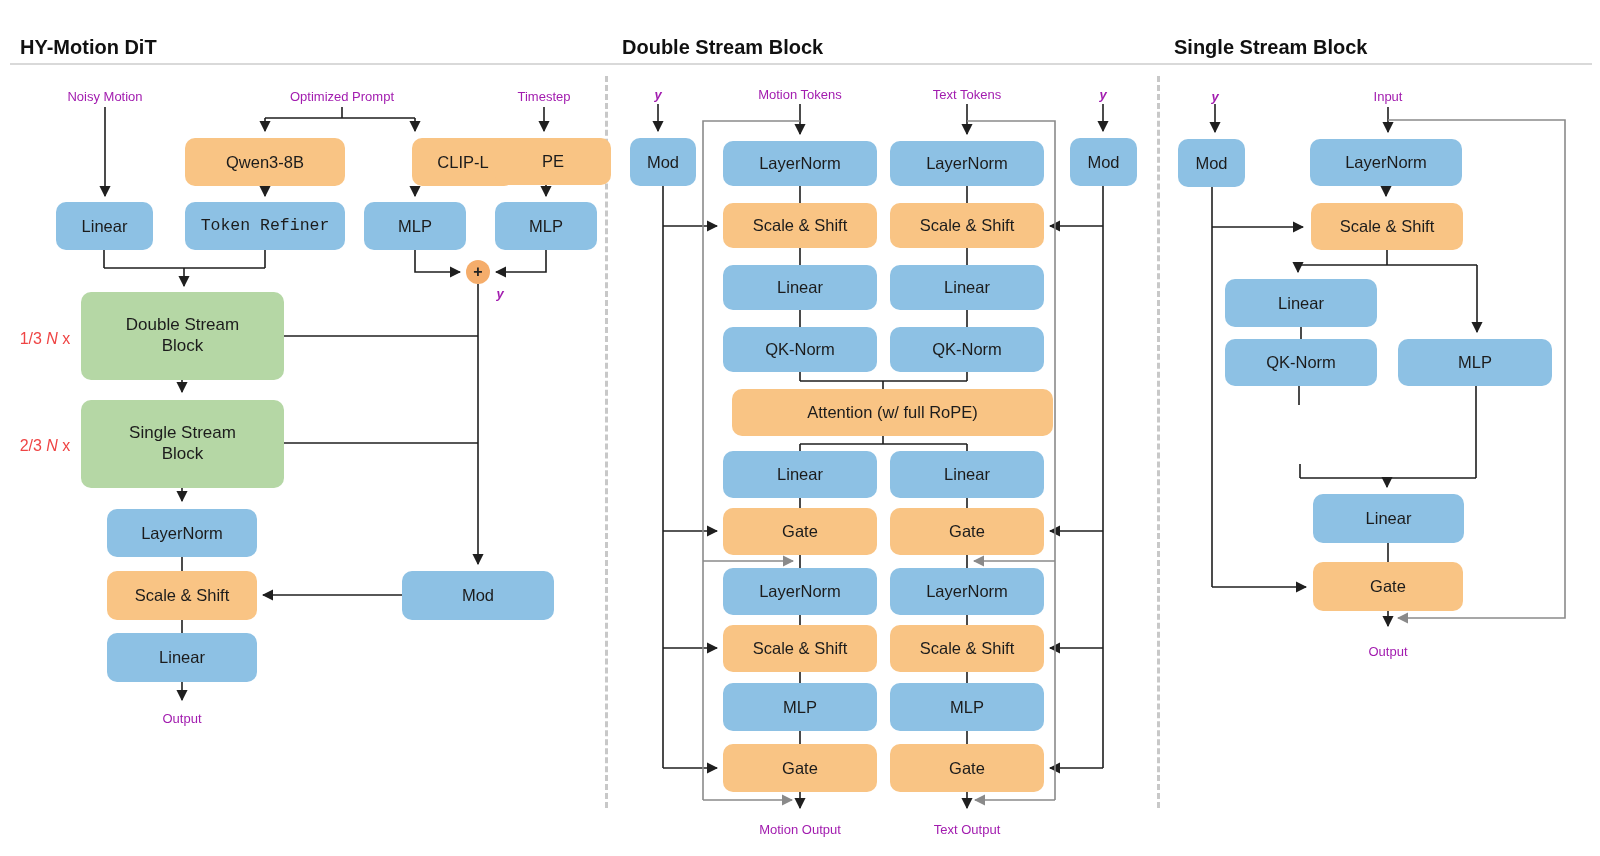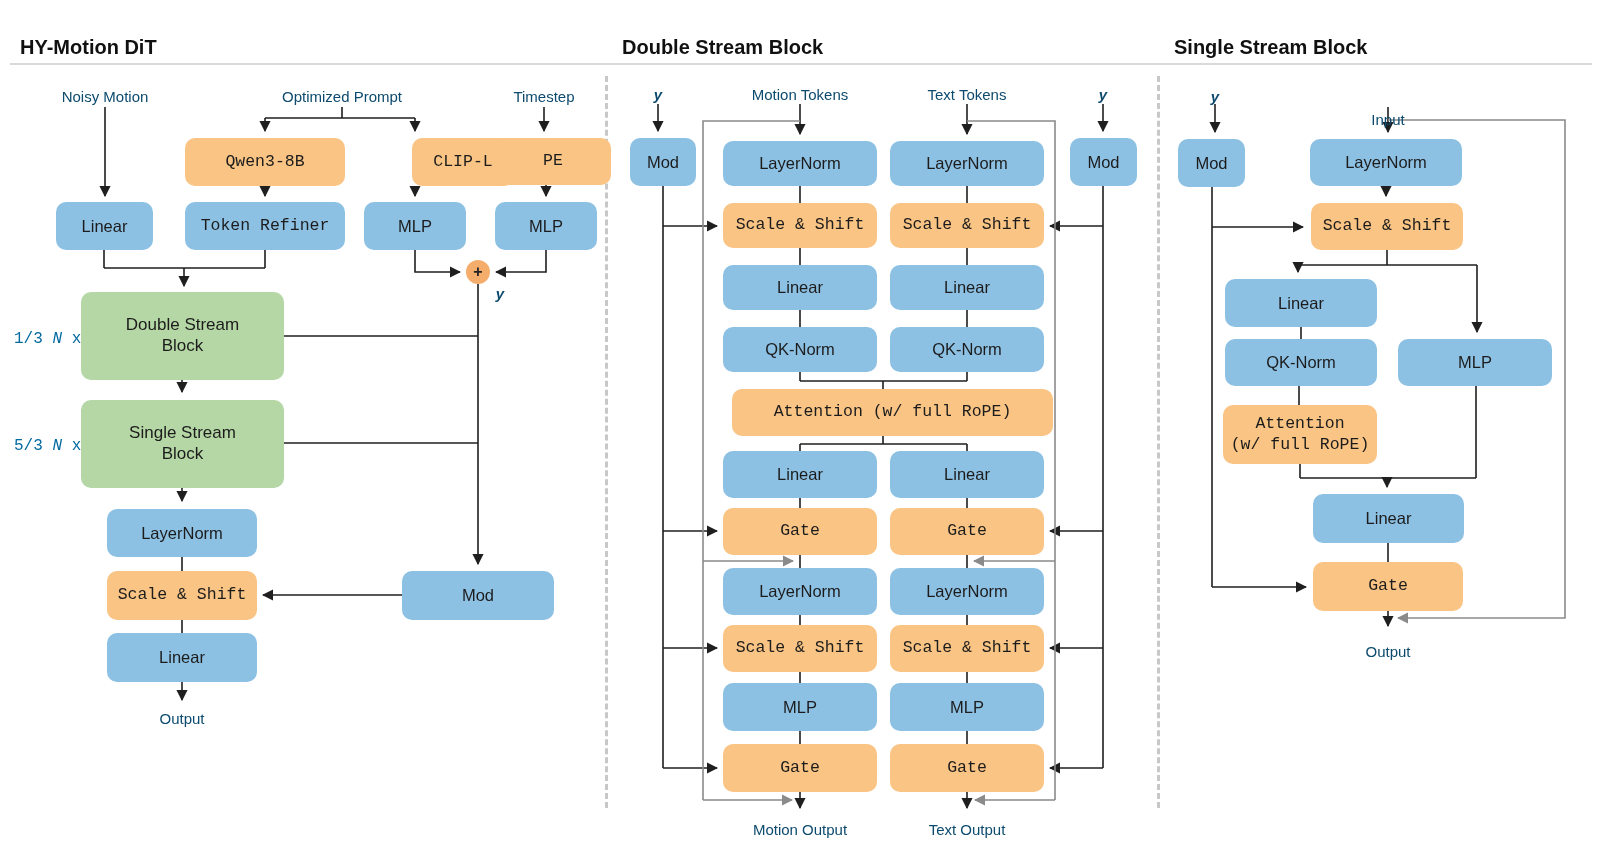--- a/index.html
+++ b/index.html
@@ -10,28 +10,28 @@
   .panel-title{
     position:absolute;font-size:20px;font-weight:bold;color:#111;white-space:nowrap;
   }
   .hrule{position:absolute;left:10px;top:63px;width:1582px;height:2px;background:#d9d9d9;}
   .node{
     position:absolute;display:flex;flex-direction:column;align-items:center;justify-content:center;
     border-radius:10px;font-size:16.5px;line-height:1.22;text-align:center;color:#1c1c1c;
     white-space:normal;
   }
   .blue{background:#8dc1e4;}
-  .orange{background:#f9c484;font-family:Liberation Mono, monospace;}
+  .orange{background:#f9c484;}
   .green{background:#b5d7a5;font-size:17px;}
   .lbl{
-    position:absolute;font-size:15px;white-space:nowrap;color:#0c4a6e;
+    position:absolute;font-size:13px;white-space:nowrap;color:#a21caf;
     transform:translate(-50%,-50%);
   }
   .ital{font-style:italic;}
-  .mult{position:absolute;font-size:16px;white-space:nowrap;color:#0369a1;font-family:Liberation Mono, monospace;}
+  .mult{position:absolute;font-size:16px;white-space:nowrap;color:#ef4444;}
   .plus-circle{
     position:absolute;left:466px;top:260px;width:24px;height:24px;border-radius:50%;
     background:#f5ad6b;display:flex;align-items:center;justify-content:center;
     font-size:16px;font-weight:bold;color:#222;
   }
   .divider{position:absolute;top:76px;height:732px;width:0;
     border-left:3px dashed #c8c8c8;}
   svg.wires{position:absolute;left:0;top:0;pointer-events:none;}
 </style>
 </head>
@@ -141,21 +141,21 @@
   <div class="node blue" style="left:364px;top:202px;width:102px;height:48px;">MLP</div>
   <div class="node blue" style="left:495px;top:202px;width:102px;height:48px;">MLP</div>
 
   <div class="plus-circle">+</div>
   <div class="lbl ital" style="left:500px;top:293px;font-weight:bold;">y</div>
 
   <div class="node green" style="left:81px;top:292px;width:203px;height:88px;padding:0 28px;box-sizing:border-box;">Double Stream Block</div>
   <div class="node green" style="left:81px;top:400px;width:203px;height:88px;padding:0 28px;box-sizing:border-box;">Single Stream Block</div>
 
   <div class="mult" style="left:14px;top:330px;width:62px;text-align:center;"><span>1/3</span> <span class="ital">N</span> <span>x</span></div>
-  <div class="mult" style="left:14px;top:437px;width:62px;text-align:center;"><span>5/3</span> <span class="ital">N</span> <span>x</span></div>
+  <div class="mult" style="left:14px;top:437px;width:62px;text-align:center;"><span>2/3</span> <span class="ital">N</span> <span>x</span></div>
 
   <div class="node blue" style="left:107px;top:509px;width:150px;height:48px;">LayerNorm</div>
   <div class="node orange" style="left:107px;top:571px;width:150px;height:49px;">Scale &amp; Shift</div>
   <div class="node blue" style="left:107px;top:633px;width:150px;height:49px;">Linear</div>
   <div class="node blue" style="left:402px;top:571px;width:152px;height:49px;">Mod</div>
 
   <div class="lbl" style="left:182px;top:718px;">Output</div>
 
   <div class="panel-title" style="left:622px;top:36px;">Double Stream Block</div>
 
@@ -190,30 +190,26 @@
   <div class="node orange" style="left:890px;top:744px;width:154px;height:48px;">Gate</div>
 
   <div class="node orange" style="left:723px;top:389px;width:321px;height:47px;margin-left:9px;">Attention (w/ full RoPE)</div>
 
   <div class="lbl" style="left:800px;top:829px;">Motion Output</div>
   <div class="lbl" style="left:967px;top:829px;">Text Output</div>
 
   <div class="panel-title" style="left:1174px;top:36px;">Single Stream Block</div>
 
   <div class="lbl ital" style="left:1215px;top:96px;font-weight:bold;">y</div>
-  <div class="lbl" style="left:1388px;top:96px;margin-top:23px;">Input</div>
+  <div class="lbl" style="left:1388px;top:96px;">Input</div>
 
   <div class="node blue" style="left:1178px;top:139px;width:67px;height:48px;">Mod</div>
   <div class="node blue" style="left:1310px;top:139px;width:152px;height:47px;">LayerNorm</div>
   <div class="node orange" style="left:1311px;top:203px;width:152px;height:47px;">Scale &amp; Shift</div>
   <div class="node blue" style="left:1225px;top:279px;width:152px;height:48px;">Linear</div>
   <div class="node blue" style="left:1225px;top:339px;width:152px;height:47px;">QK-Norm</div>
   <div class="node blue" style="left:1398px;top:339px;width:154px;height:47px;">MLP</div>
-  <div class="node orange" style="left:1223px;top:405px;width:154px;height:59px;">
-    <span>Attention</span>
-    <span>(w/ full RoPE)</span>
-  </div>
   <div class="node blue" style="left:1313px;top:494px;width:151px;height:49px;">Linear</div>
   <div class="node orange" style="left:1313px;top:562px;width:150px;height:49px;">Gate</div>
 
   <div class="lbl" style="left:1388px;top:651px;">Output</div>
 
 </div>
 
 </body></html>

